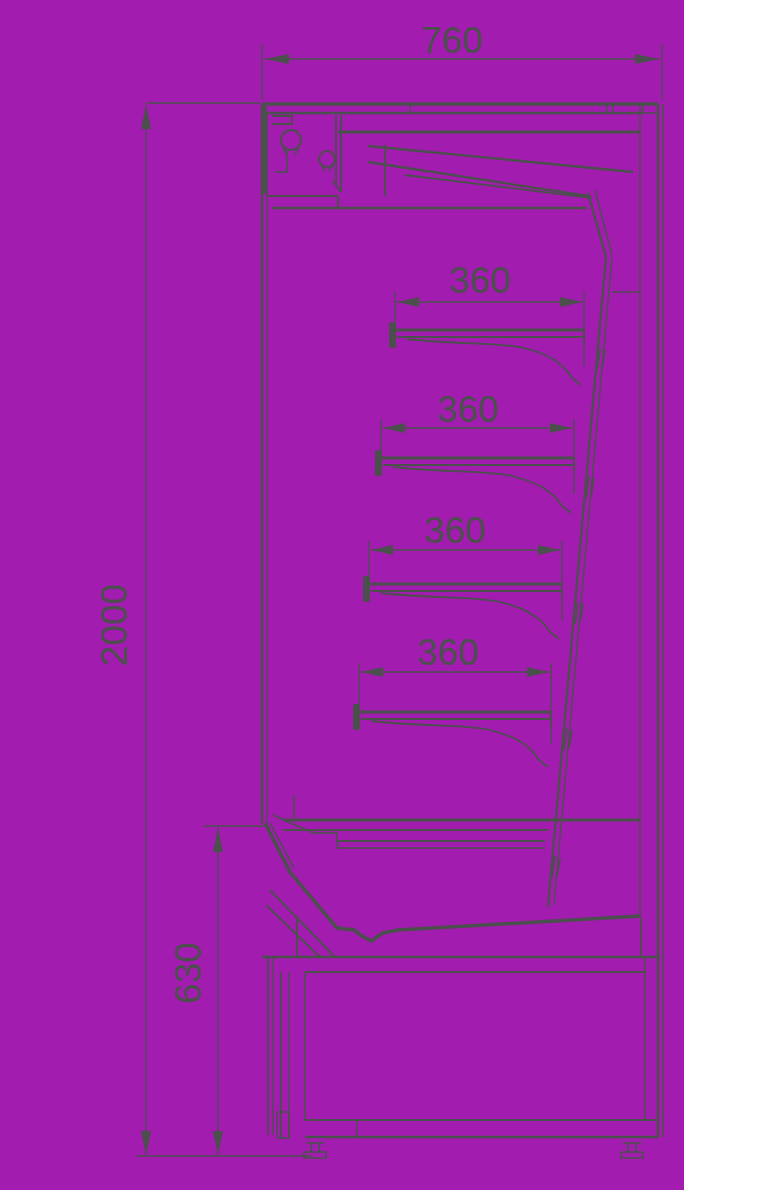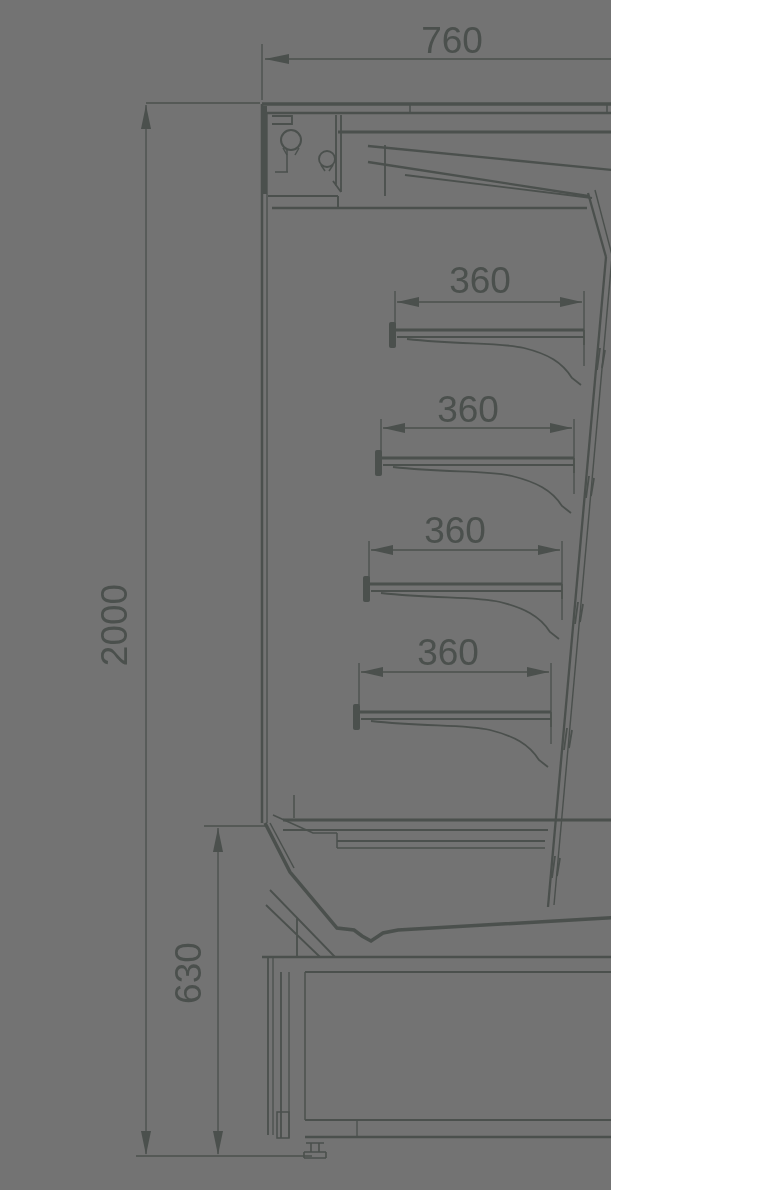--- a/index.html
+++ b/index.html
@@ -1,19 +1,19 @@
 <!DOCTYPE html>
 <html><head>
 <meta charset="utf-8">
 <style>
   html,body{margin:0;padding:0;background:#ffffff;}
   .stage{
     position:relative;
-    width:611px;height:1190px;
-    background:#737373;
+    width:684px;height:1190px;
+    background:#a21caf;
     font-family:"Liberation Sans", sans-serif;
     overflow:hidden;
   }
   svg{display:block;}
   text{font-family:"Liberation Sans", sans-serif;}
 </style>
 </head>
 <body>
 
 <div class="stage">

